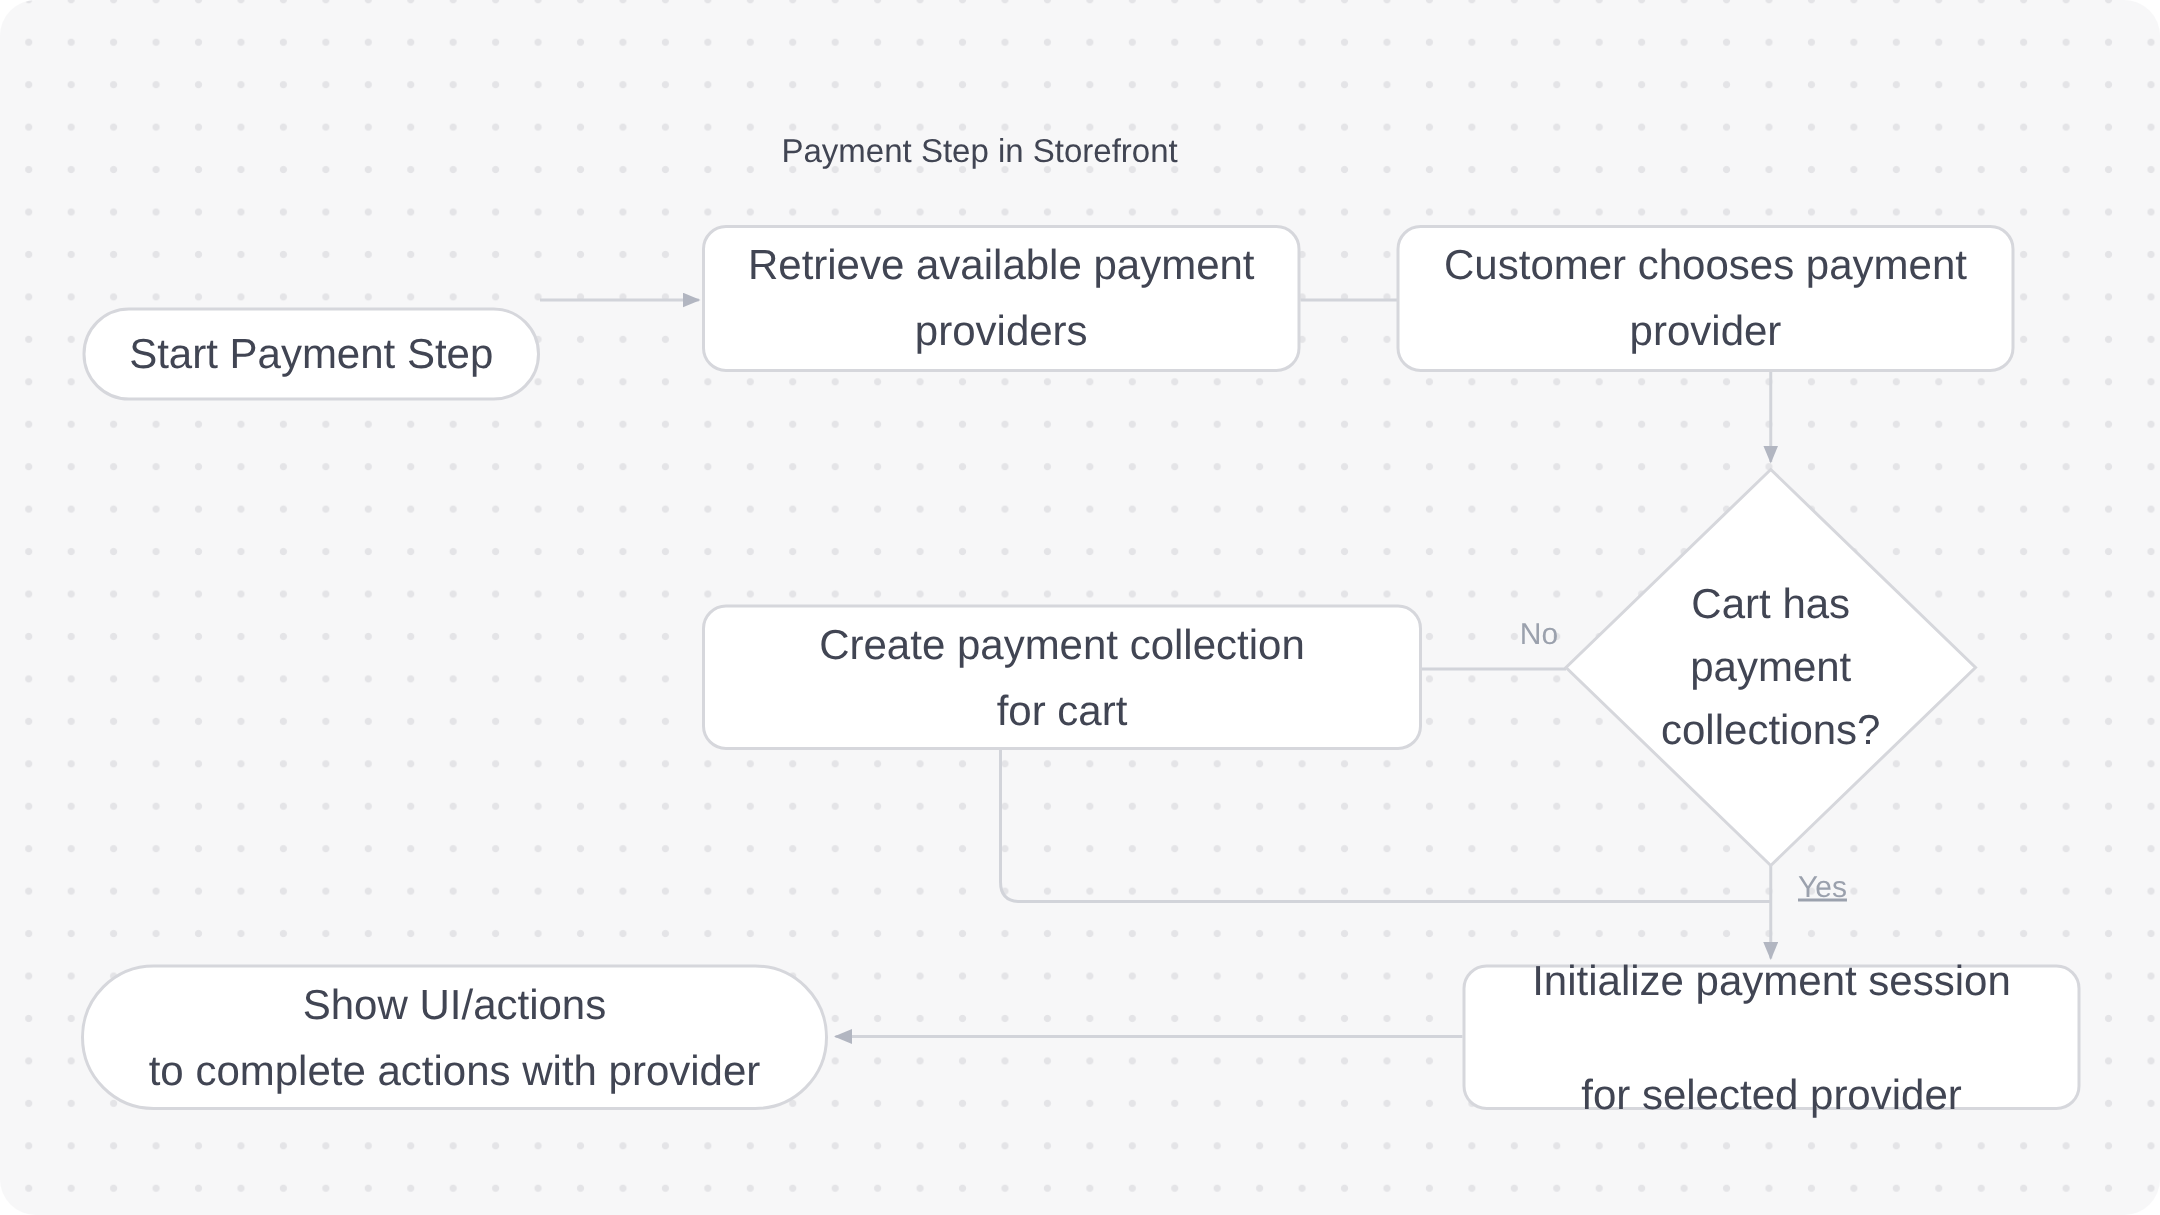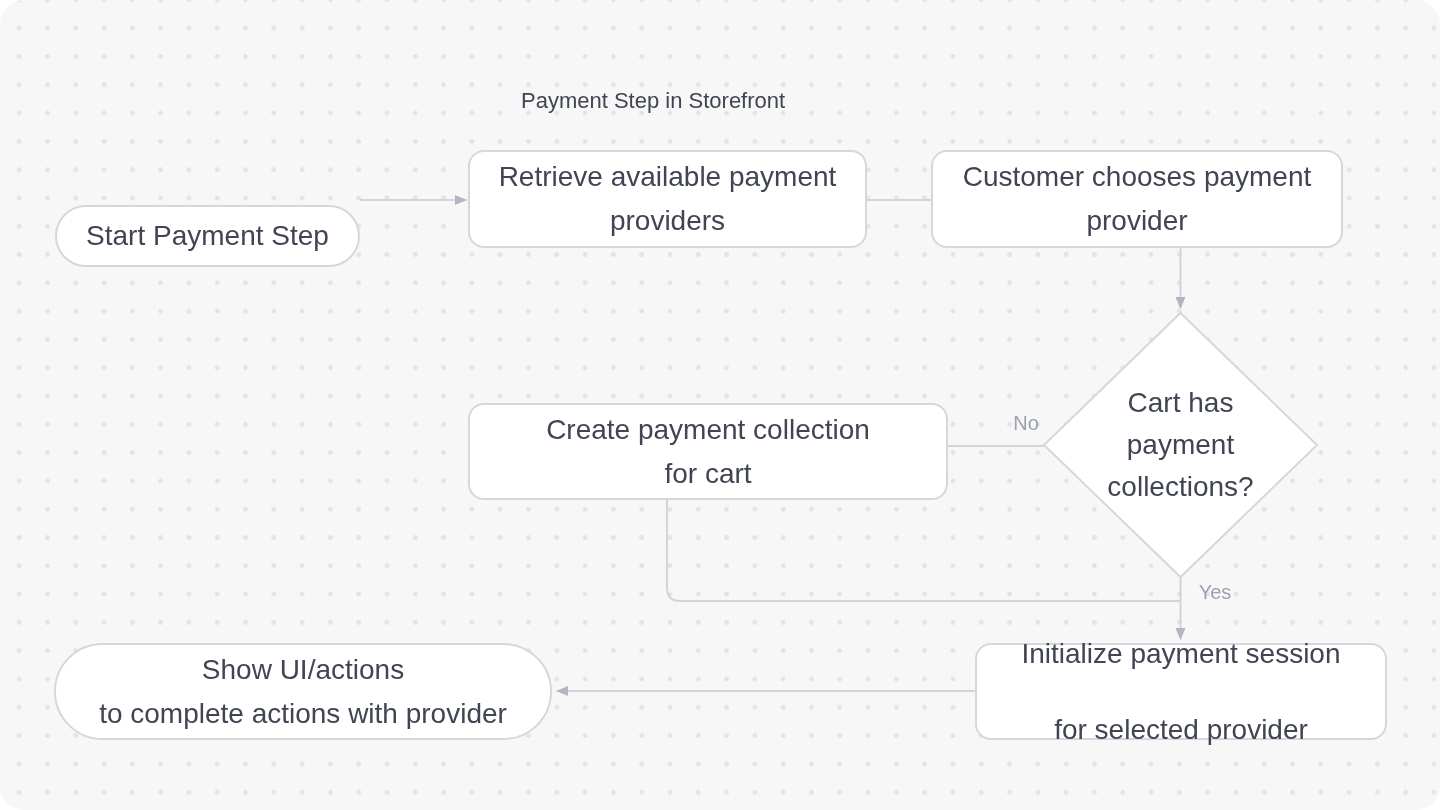--- a/index.html
+++ b/index.html
@@ -41,21 +41,21 @@
   .node span{display:block;}
   .decision-label{
     position:absolute;left:1044px;top:382px;width:273px;height:126px;
     display:flex;flex-direction:column;align-items:center;justify-content:flex-start;
     color:var(--text-color);font-size:28px;line-height:42px;text-align:center;
   }
   .edge-label{
     position:absolute;color:var(--label-color);font-size:20px;line-height:22px;text-align:center;
   }
   .edge-label.no{left:1003px;top:412px;width:46px;}
-  .edge-label.yes{left:1192px;top:581px;width:46px;}
+  .edge-label.yes{left:1192px;top:581px;width:46px;text-decoration:underline;}
 </style>
 </head>
 <body>
 
 <div class="canvas">
 
   <div class="diagram-title">Payment Step in Storefront</div>
 
   <svg class="edges" viewBox="0 0 1440 810" aria-hidden="true">
     <defs>

